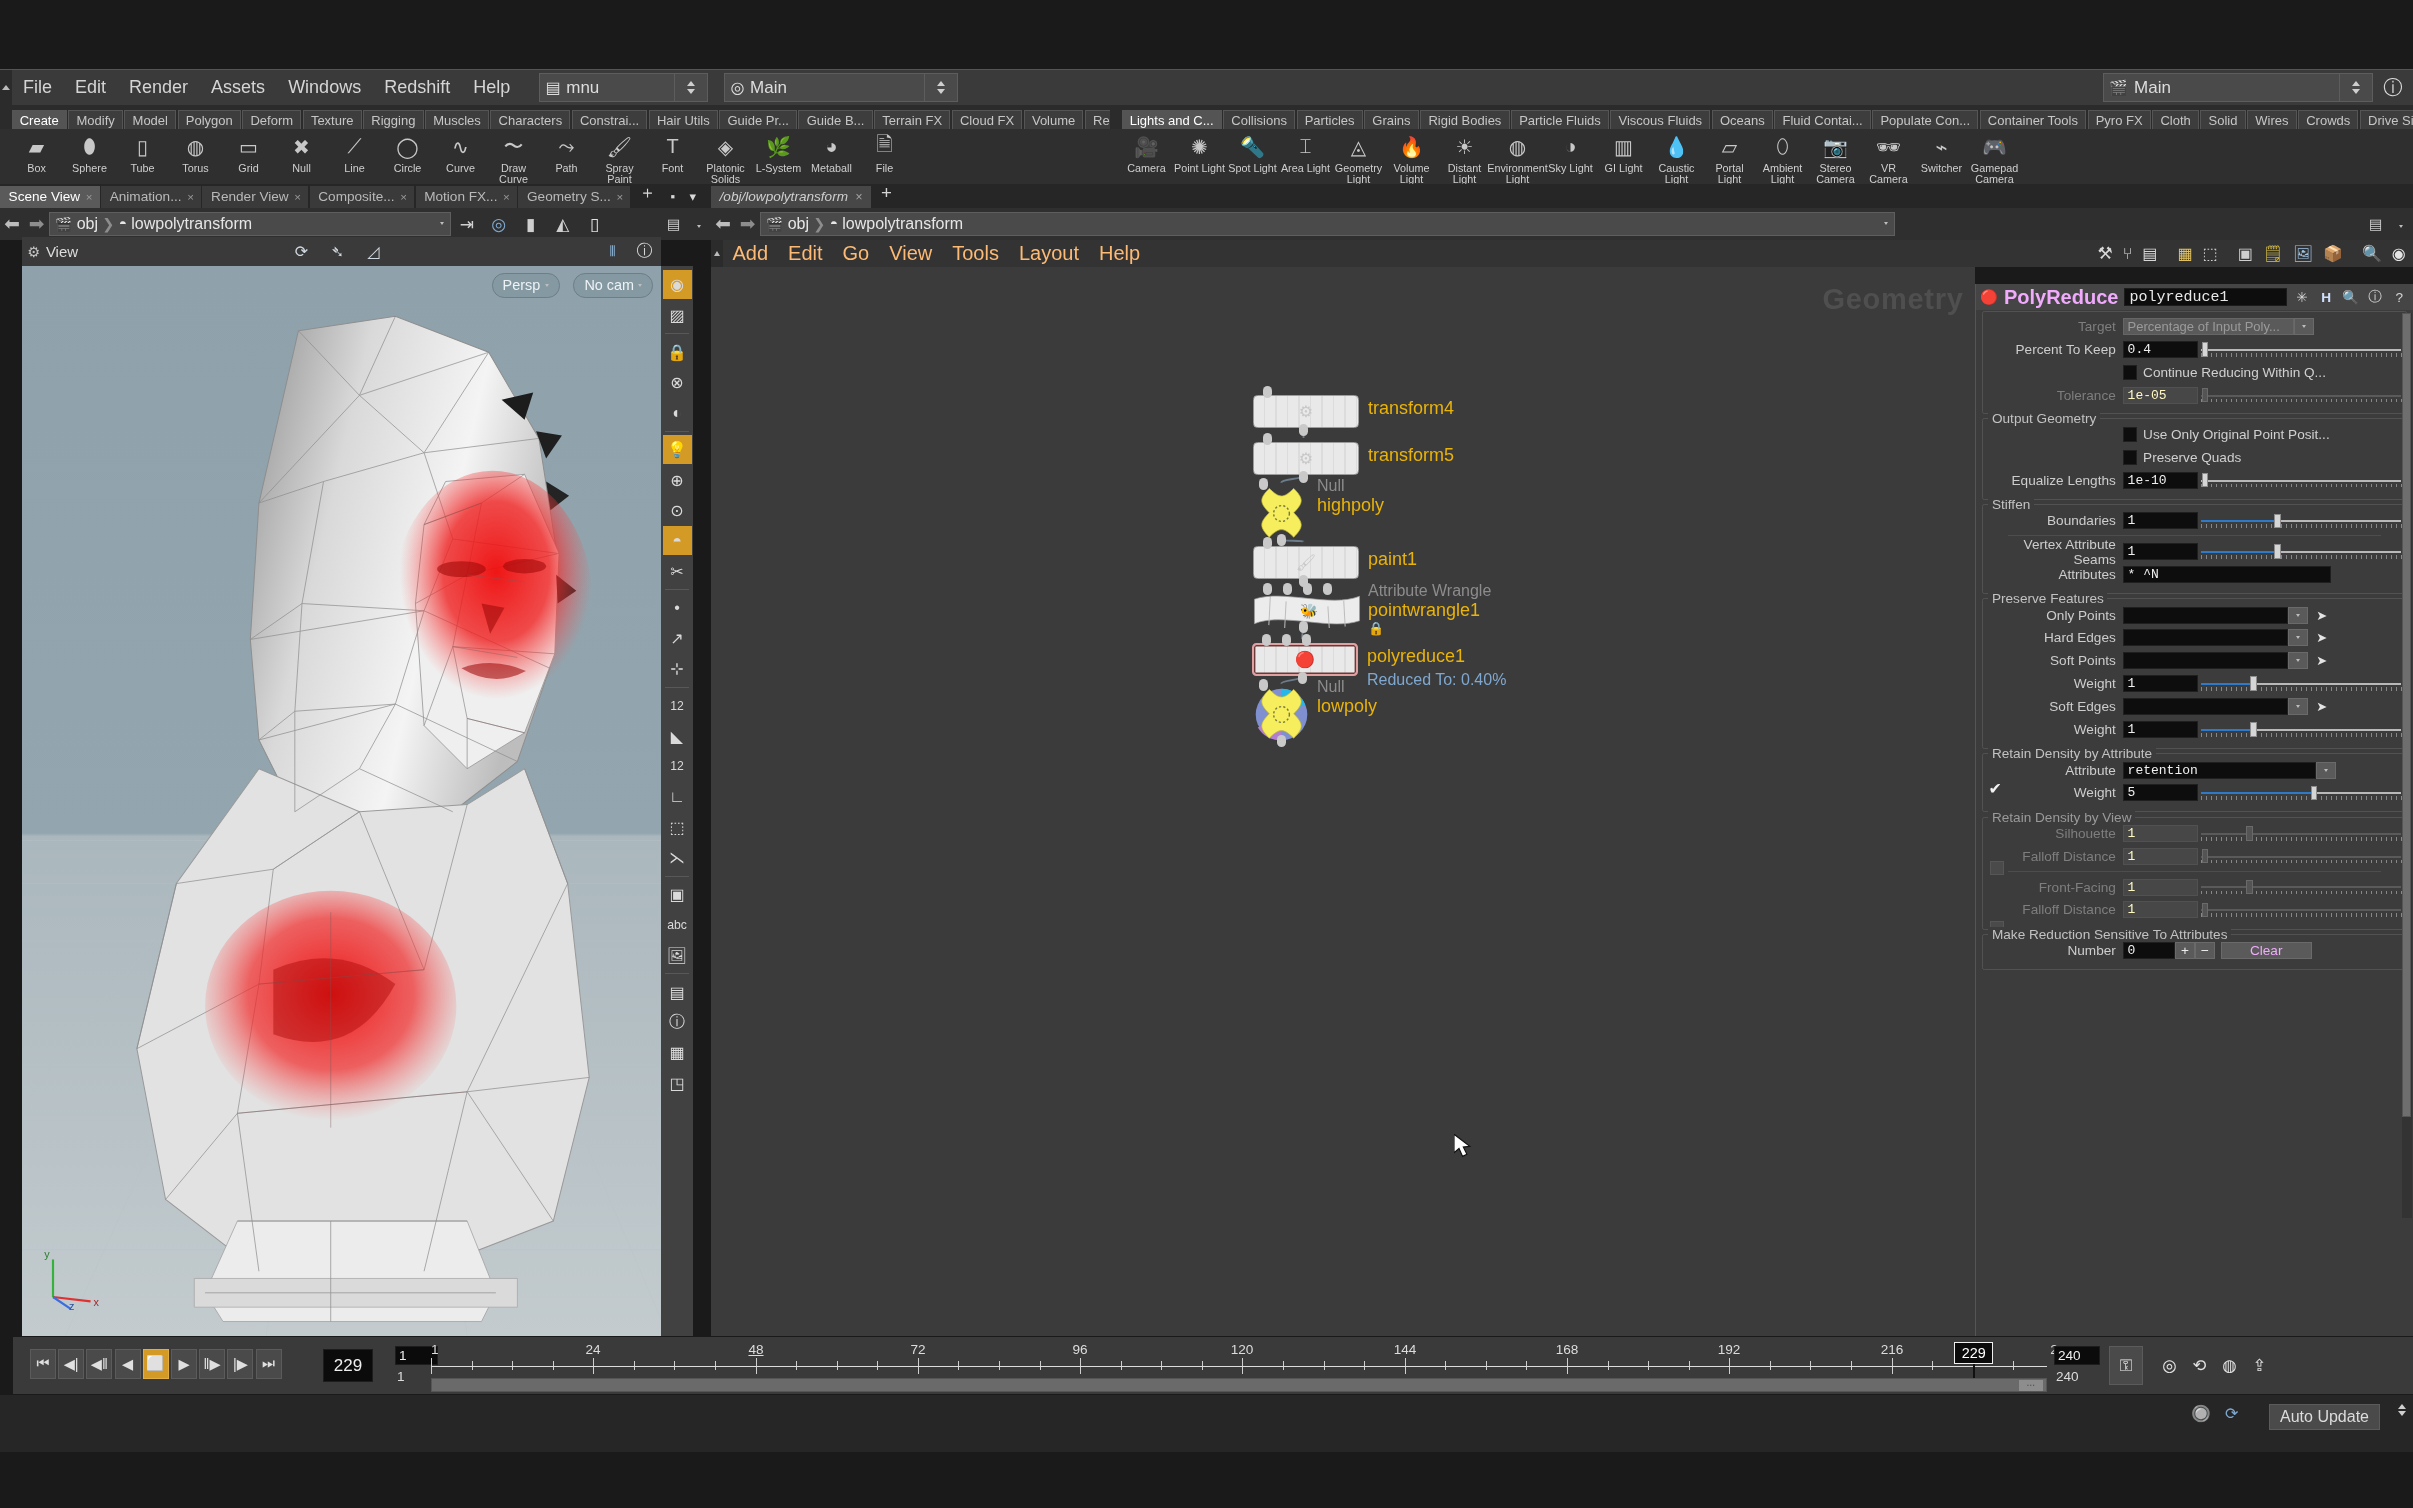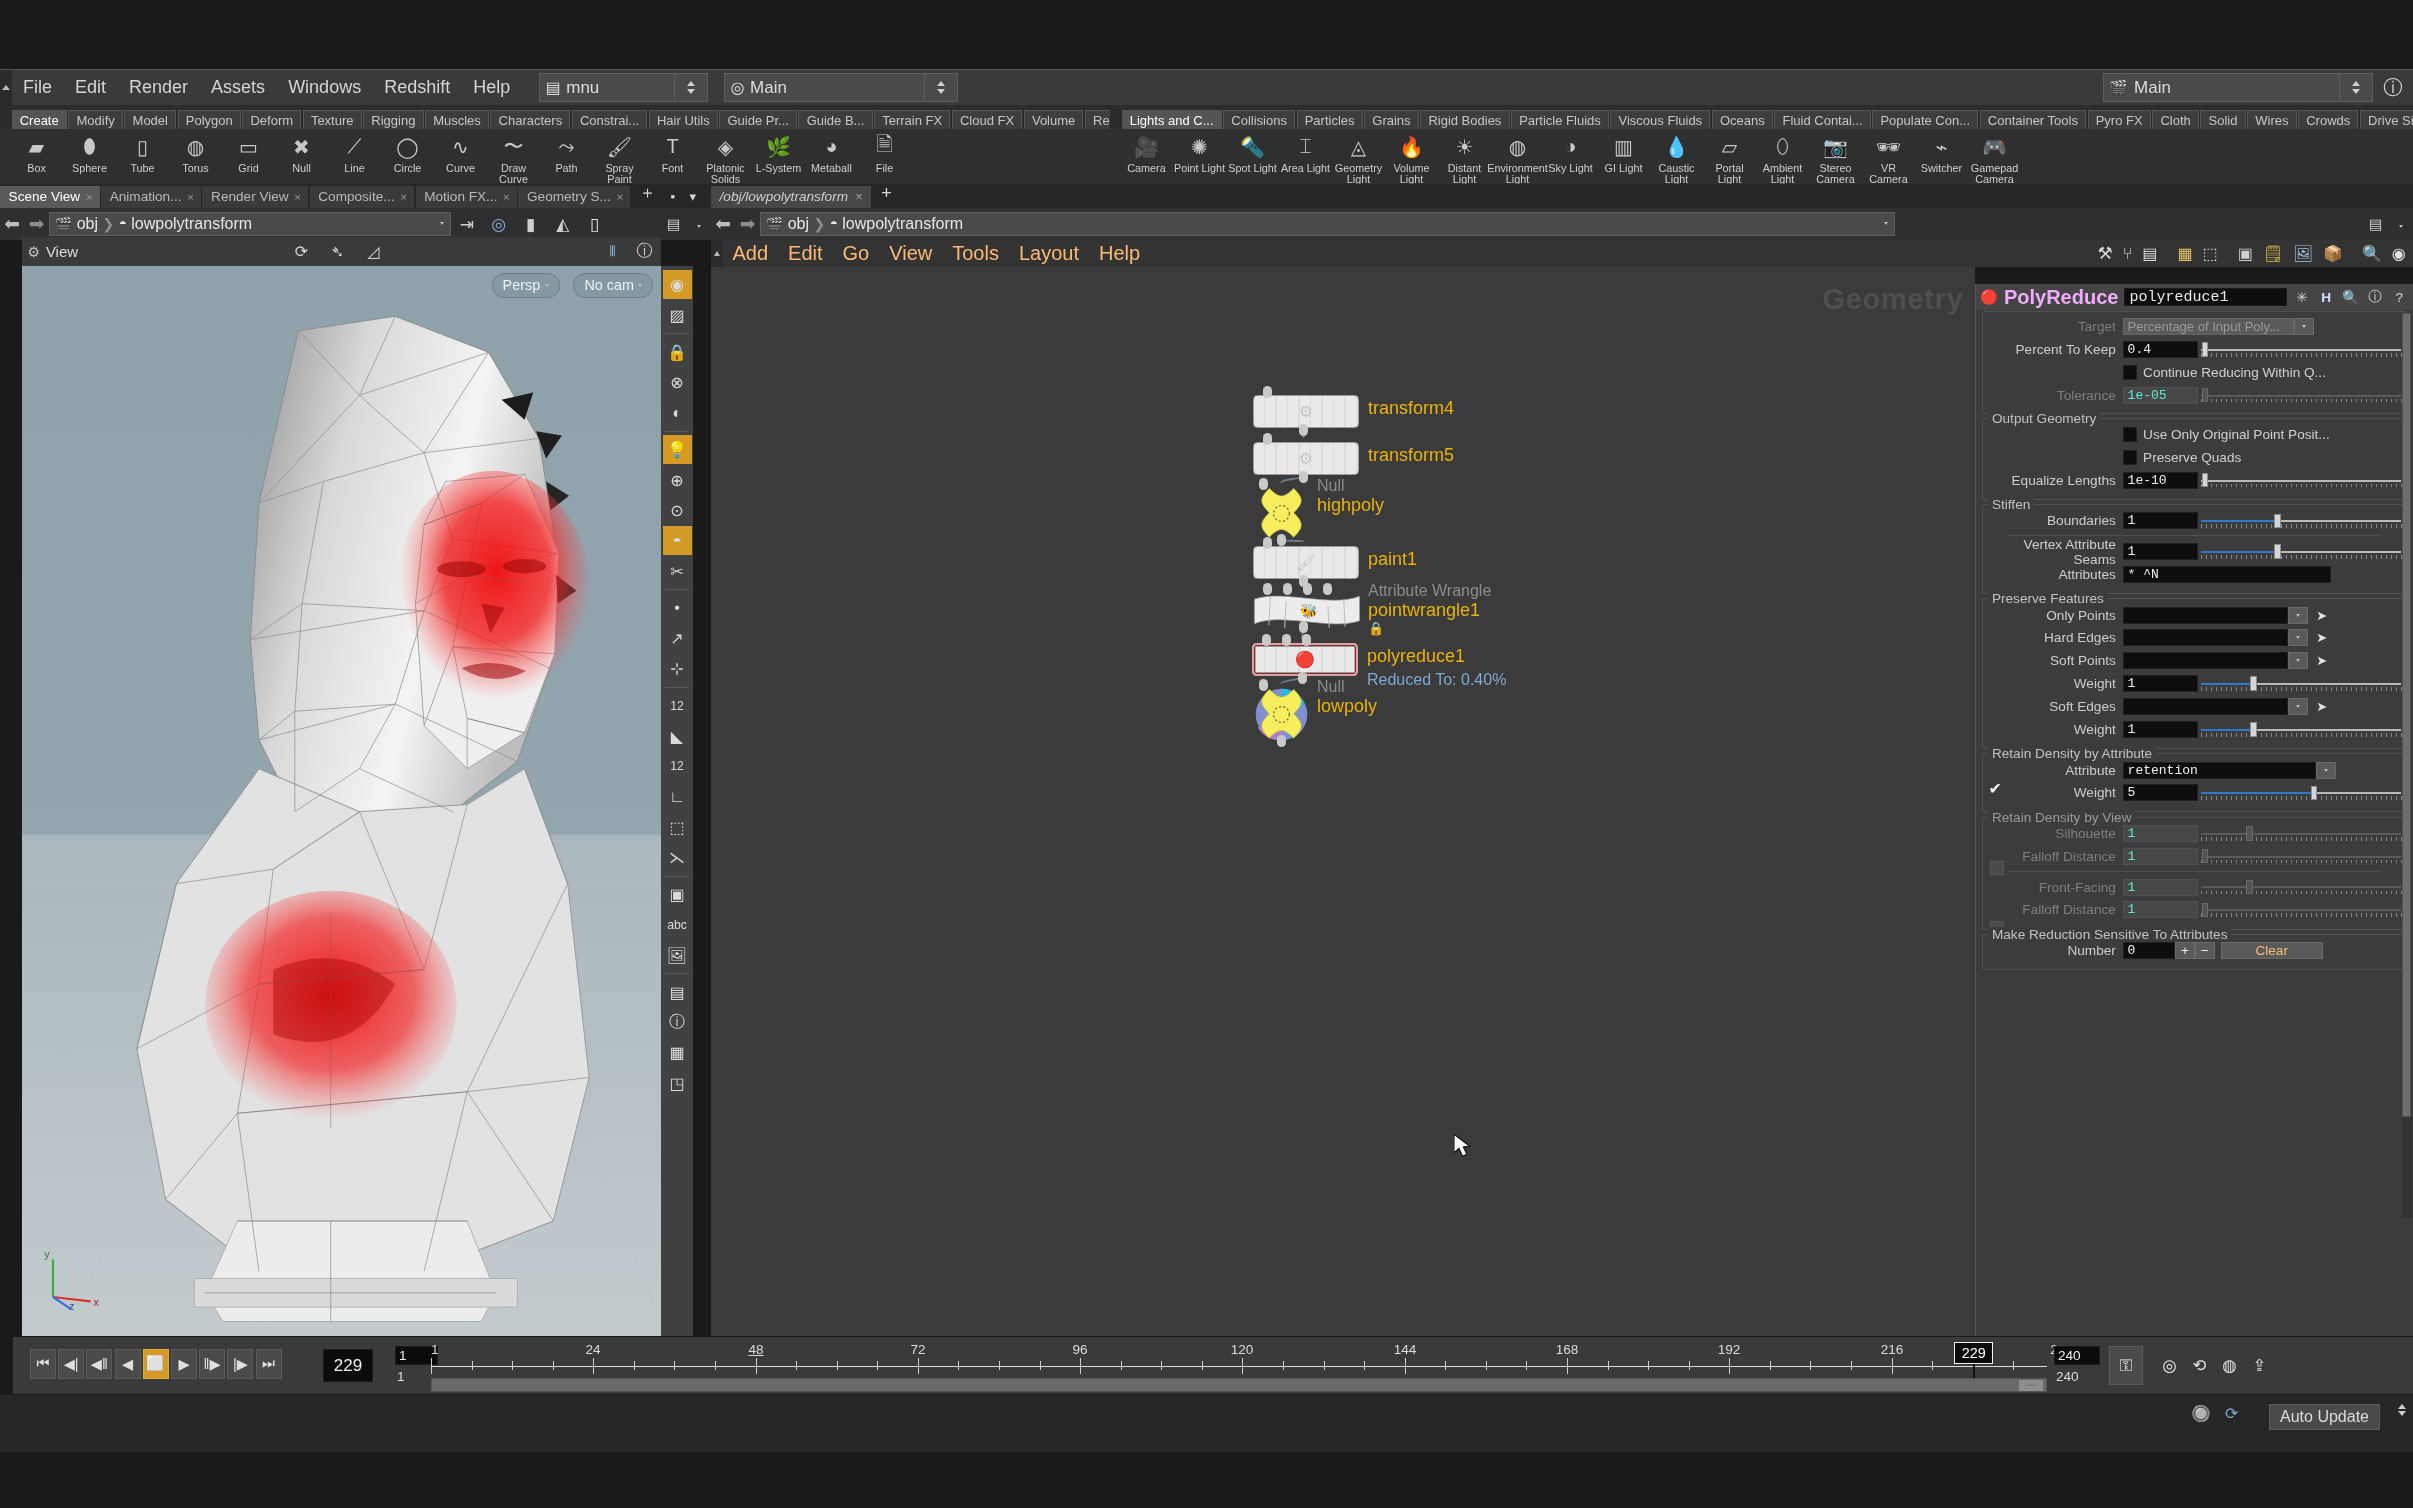--- a/index.html
+++ b/index.html
@@ -105,21 +105,21 @@
      font-size:15px; padding:0 4.3px; display:flex; align-items:center; font-family:"Liberation Mono", monospace; }
   .ph-ic { width:18.7px;height:18.7px; display:flex;align-items:center;justify-content:center; font-size:13.6px; color:#d5d5d5; }
 
   .pgroup { margin:4.3px 5.7px 0 5.7px; border:0.7px solid #525252; border-radius:2.2px; padding:5.7px 4.3px 5.7px 4.3px; position:relative; }
   .pgroup > .gtitle { position:absolute; top:-8px; left:5.7px; background:#3c3c3c; padding:0 3.6px; font-size:13.6px; color:#c2c2c2; }
   .prow { display:flex; align-items:center; height:20px; margin-bottom:2.9px; }
   .plabel { width:136px; text-align:right; padding-right:7.2px; font-size:13.6px; color:#cdcdcd; }
   .plabel.dim { color:#7e7e7e; }
   .pfield { width:75px; height:17px; background:#0d0d0d; border:0.7px solid #1f1f1f; color:#f0f0f0;
      font-size:13px; font-family:"Liberation Mono", monospace; display:flex; align-items:center; padding:0 3.6px; }
-  .pfield.dim { background:#474747; border-color:#515151; color:#5eead4; }
+  .pfield.dim { background:#474747; border-color:#515151; color:#fef9c3; }
   .slider { position:relative; flex:1; height:16px; margin-left:2.9px; display:flex; align-items:center; }
   .strack { position:absolute; left:0; right:1.4px; top:7.2px; height:2.2px; background:#b9b9b9; }
   .sfill { position:absolute; left:0; top:7.2px; height:2.2px; background:#2f79c9; }
   .shandle { position:absolute; top:0.7px; width:6.5px; height:14.4px; background:#d6d6d6; border:0.7px solid #8d8d8d; }
   .slider.dim .strack { background:#5a5a5a; }
   .slider.dim .shandle { background:#545454; border-color:#6a6a6a; }
   .sticks { position:absolute; left:0; right:0; top:11.5px; height:3.6px;
      background:repeating-linear-gradient(90deg,#9a9a9a 0 0.7px,transparent 0.7px 5px); opacity:.8; }
   .cbox { width:14.4px; height:14.4px; background:#0d0d0d; border:0.7px solid #1f1f1f; margin-right:5.7px; }
   .cbox-lbl { font-size:13.6px; color:#d0d0d0; }
@@ -999,21 +999,21 @@
             </div>
           </div>
         </div>
         <div class="pgroup">
           <div class="gtitle">Make Reduction Sensitive To Attributes</div>
           <div class="prow">
             <div class="plabel">Number</div>
             <div class="pfield" style="width: 52px;">0</div>
             <div class="ddbtn" style="font-size: 13.6px; color: rgb(238, 238, 238);">+</div>
             <div class="ddbtn" style="font-size: 13.6px; color: rgb(238, 238, 238);">−</div>
-            <div class="ddbtn" style="width: 102px; font-size: 13.6px; color: #fdba74; margin-left: 5.7px;">Clear</div>
+            <div class="ddbtn" style="width: 91px; font-size: 13.6px; color: #f0abfc; margin-left: 5.7px;">Clear</div>
           </div>
         </div>
       </div>
 
     <div style="position:absolute;right:1.4px;top:29px;width:10px;height:905px;background:#333;">
       <div style="position:absolute;top:0;left:0.7px;width:8.6px;height:804px;background:#6e6e6e;border:0.7px solid #555;"></div>
     </div>
   </div>
 
   <div id="timeline">

